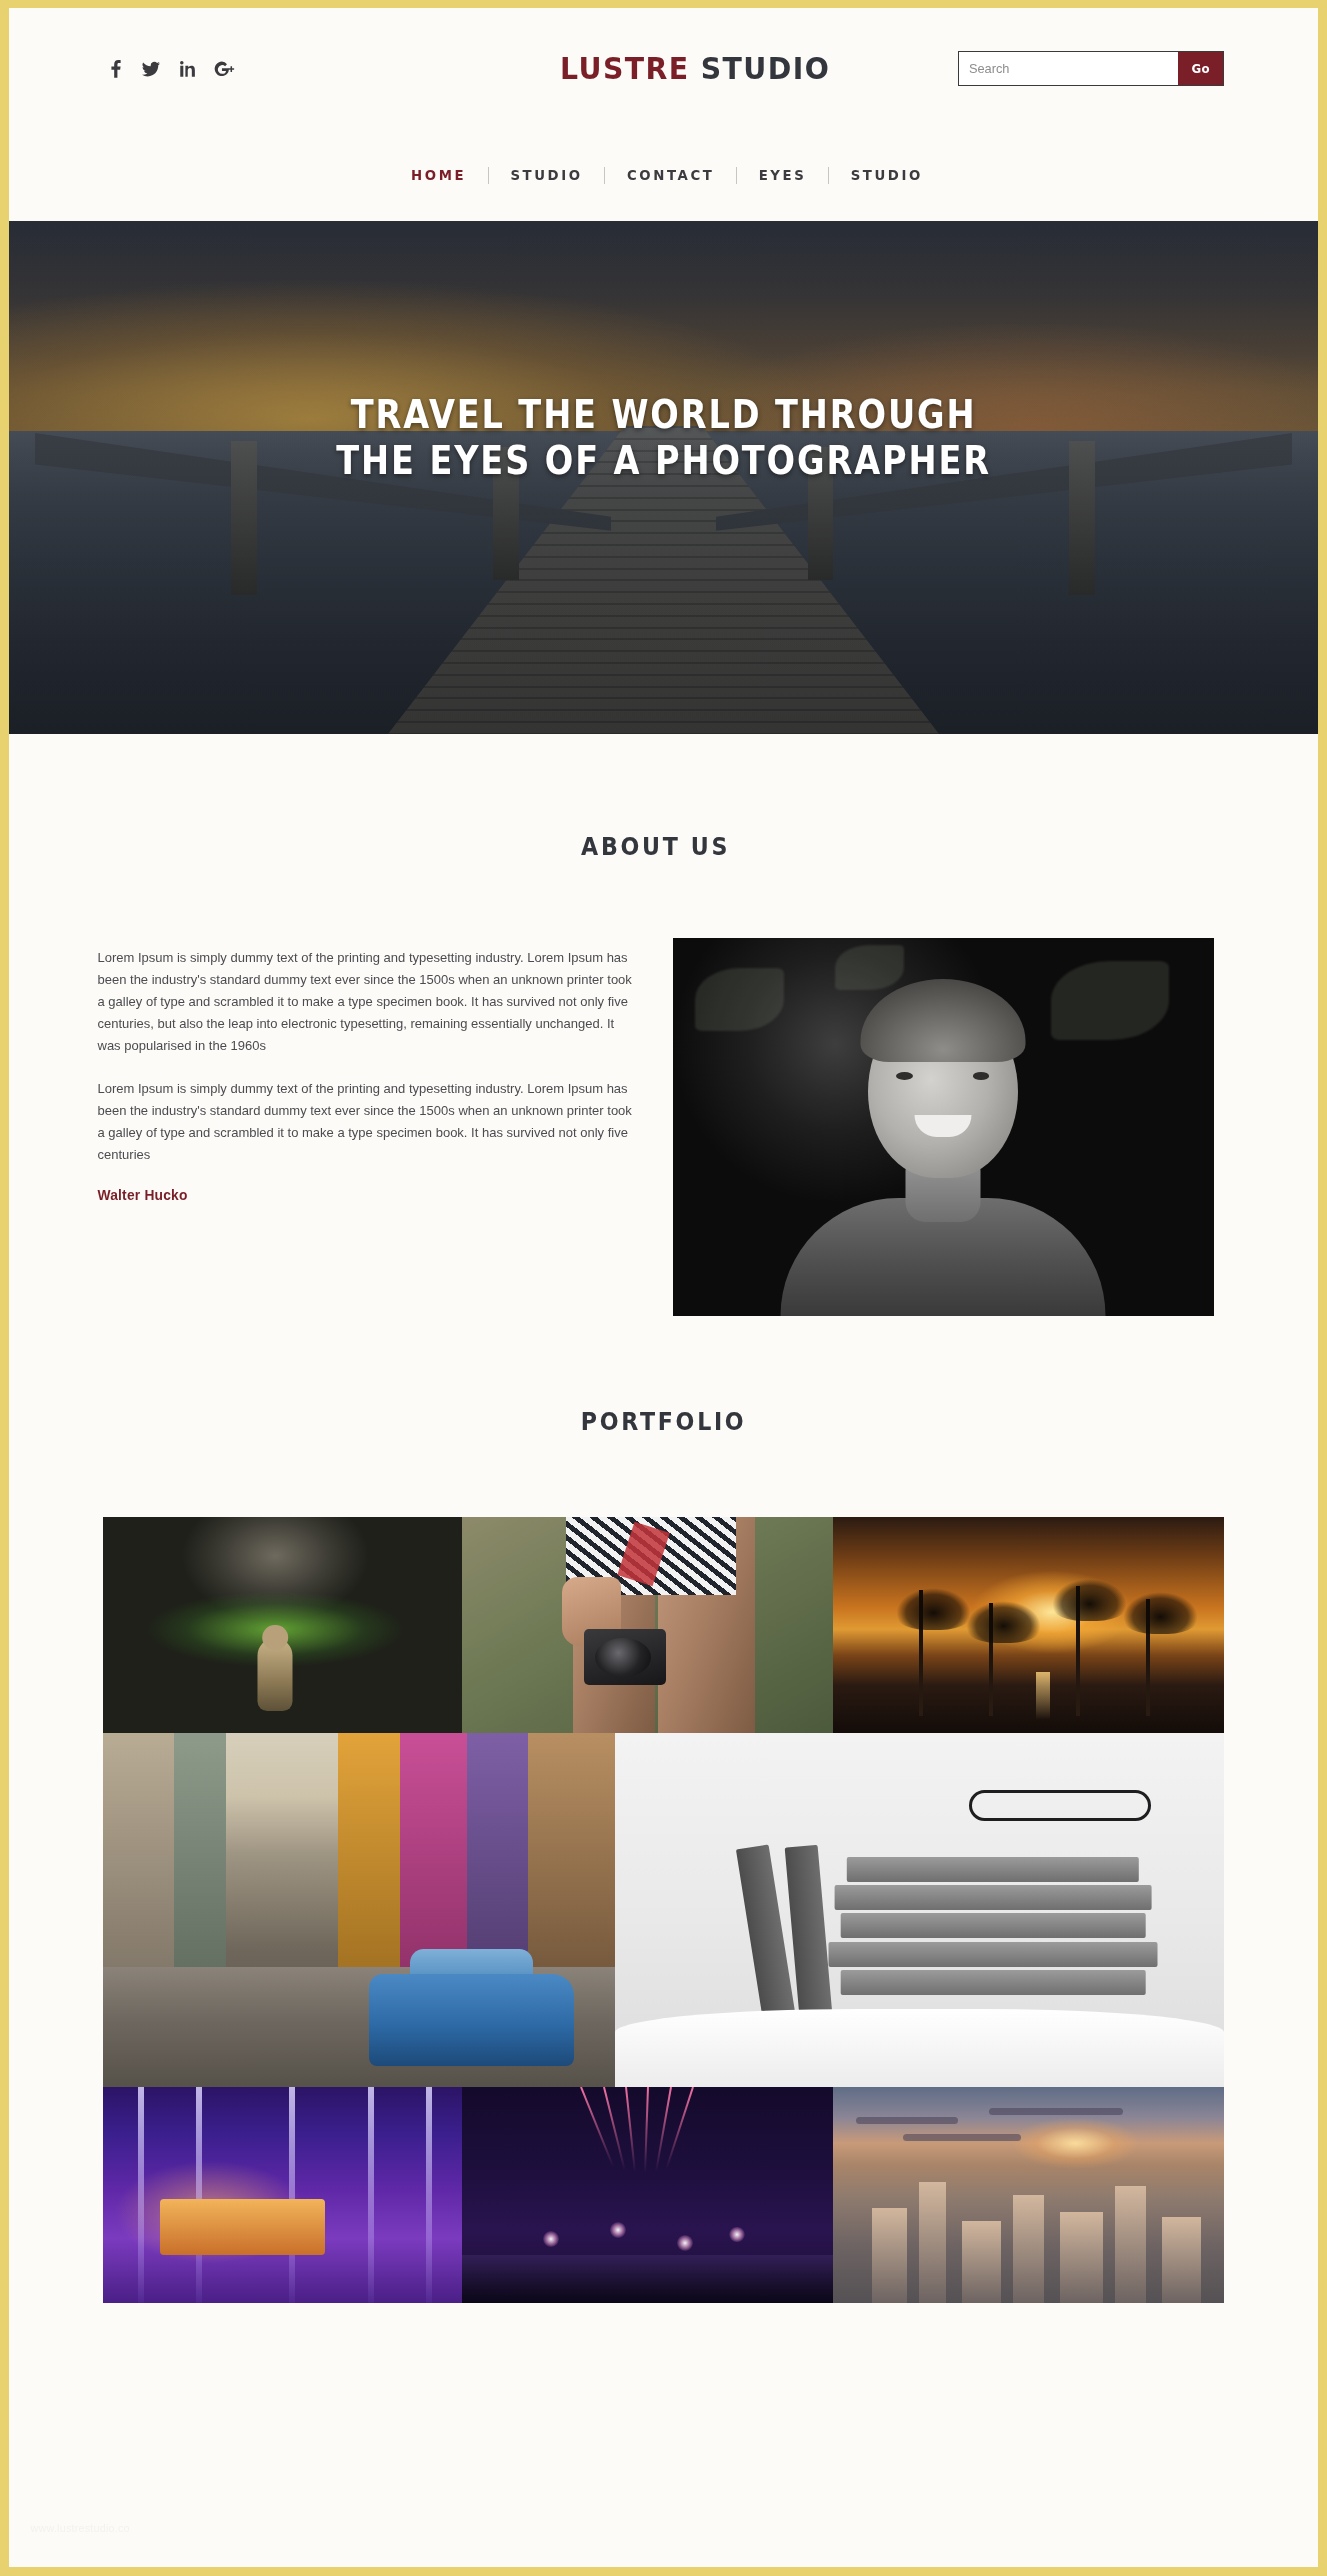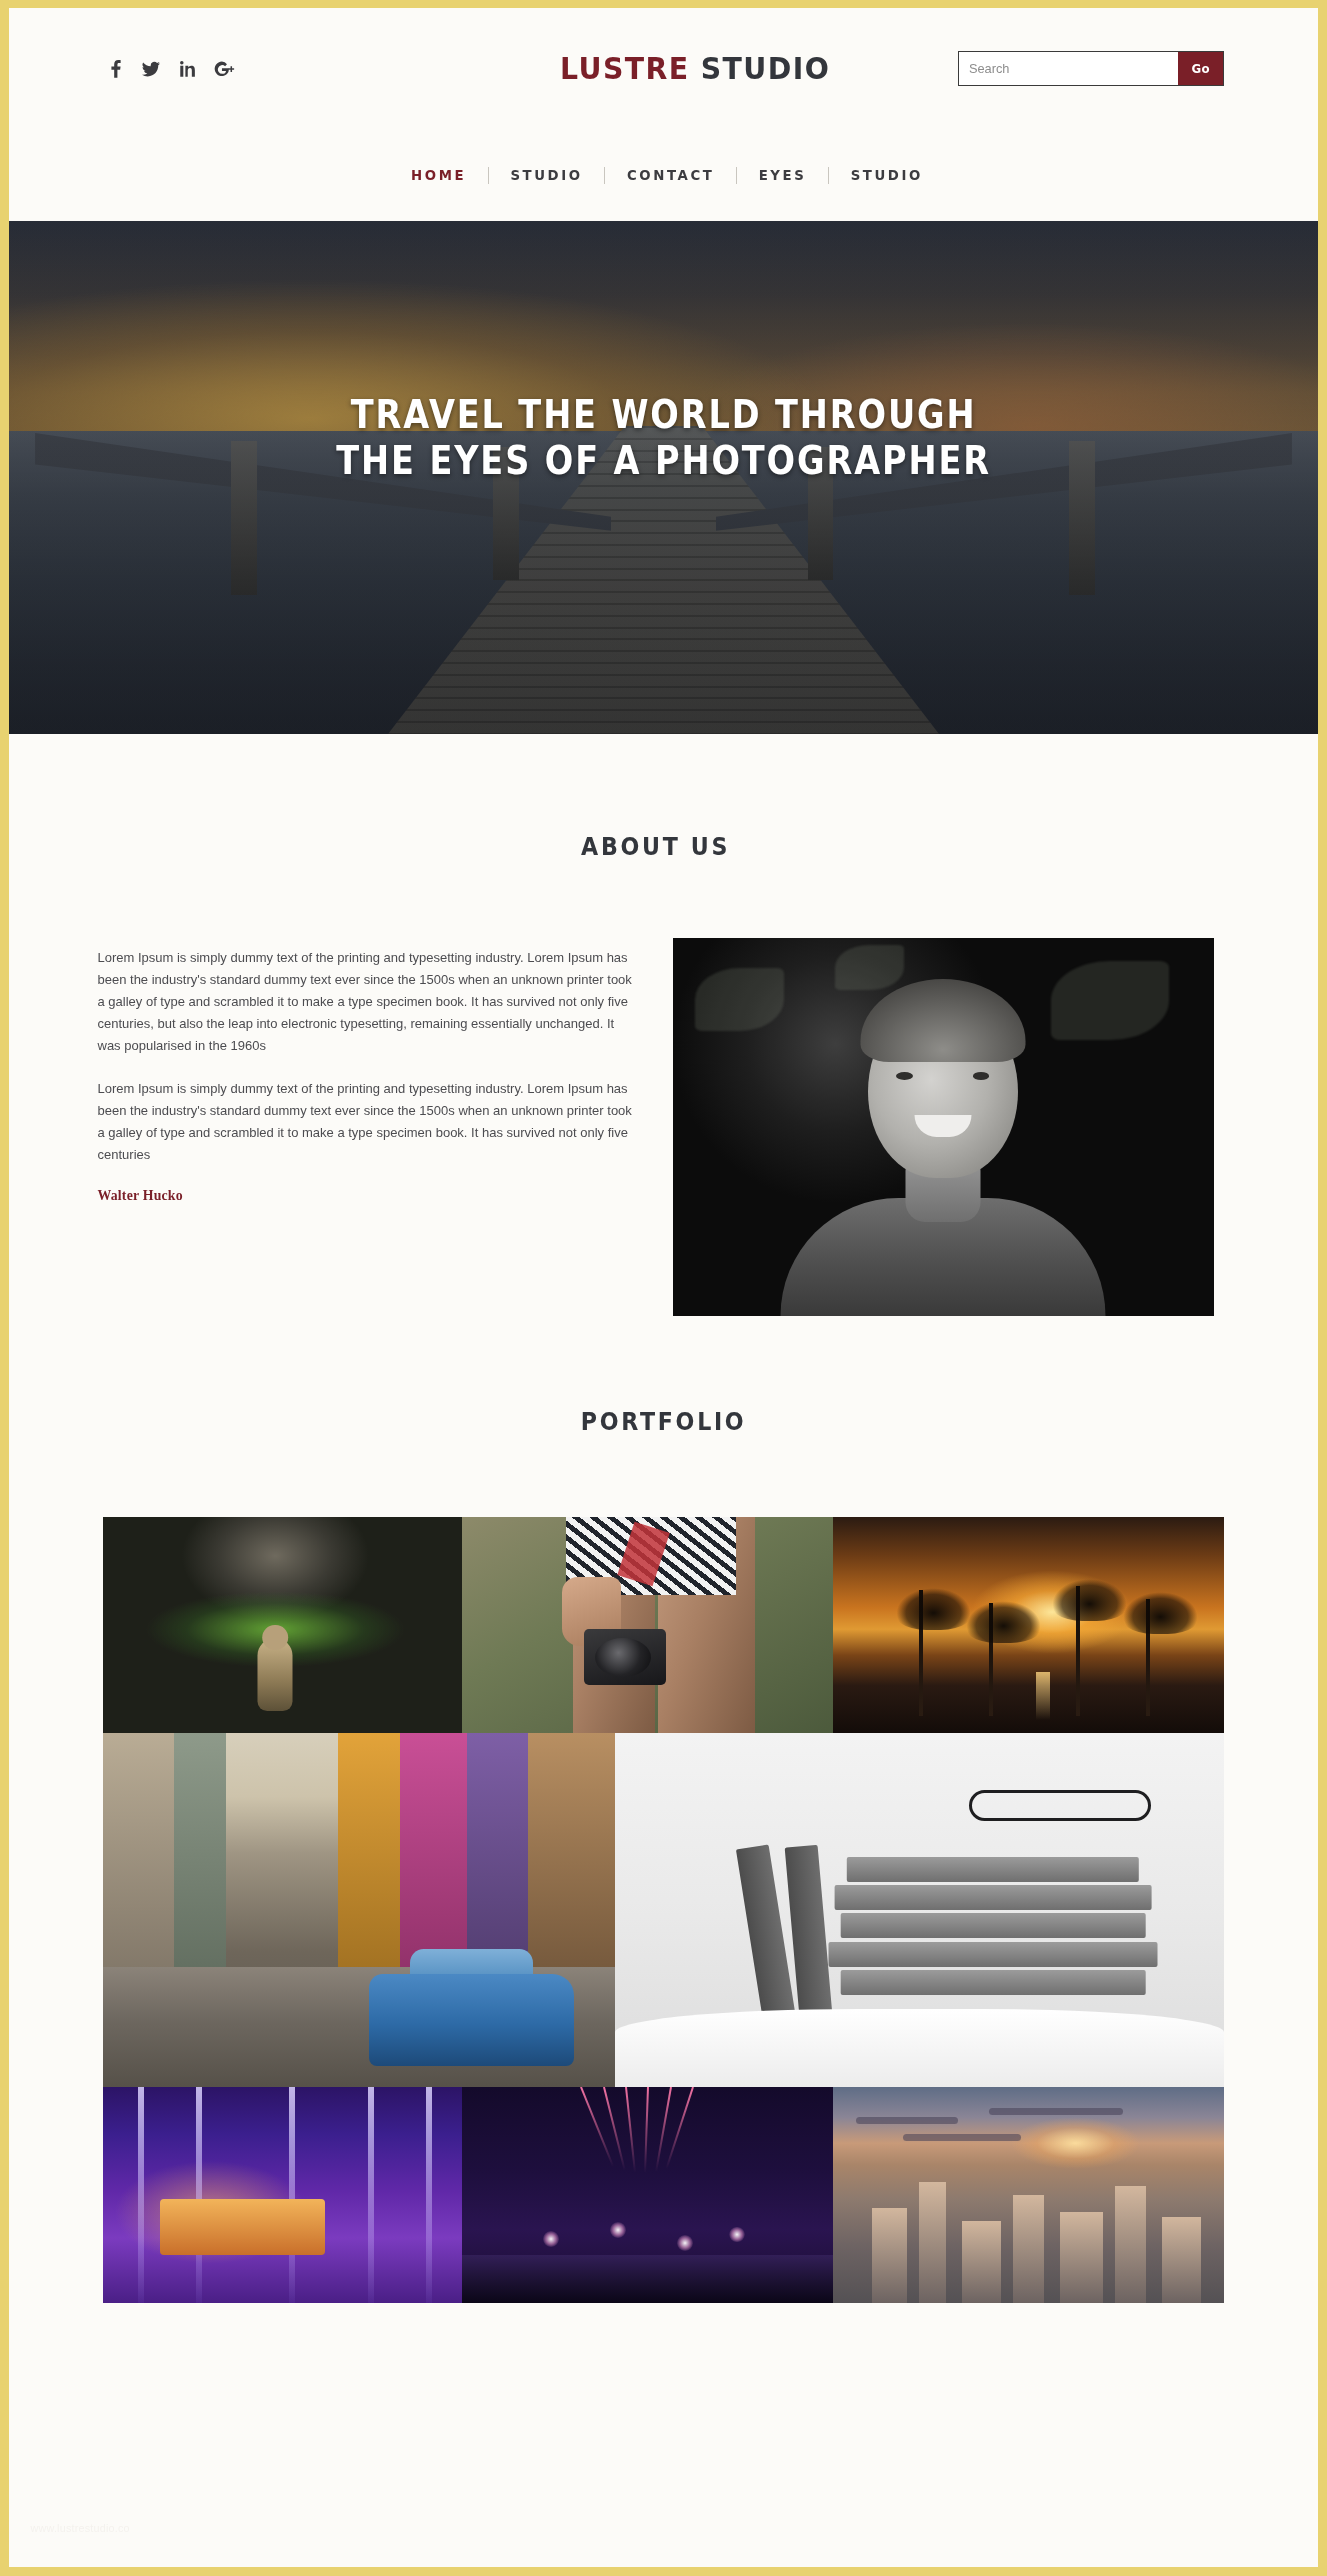--- a/index.html
+++ b/index.html
@@ -219,21 +219,21 @@
   }
   .about-text { width: 541px; padding-top: 8.9px; }
   .about-text p {
     font-family: "Liberation Sans", sans-serif;
     font-size: 13px;
     line-height: 22px;
     color: #4c4c50;
     margin-bottom: 21.6px;
   }
   .about-sign {
-    font-family: Liberation Serif, serif;
+    font-family: Liberation Sans, sans-serif;
     font-size: 13.8px;
     font-weight: bold;
     color: #7a1f28;
     letter-spacing: 0.2px;
     margin-top: 2px;
   }
   .about-photo {
     width: 547px;
     height: 378px;
     overflow: hidden;

